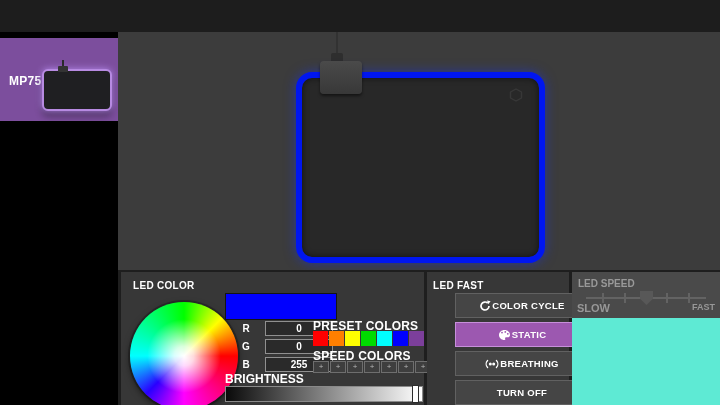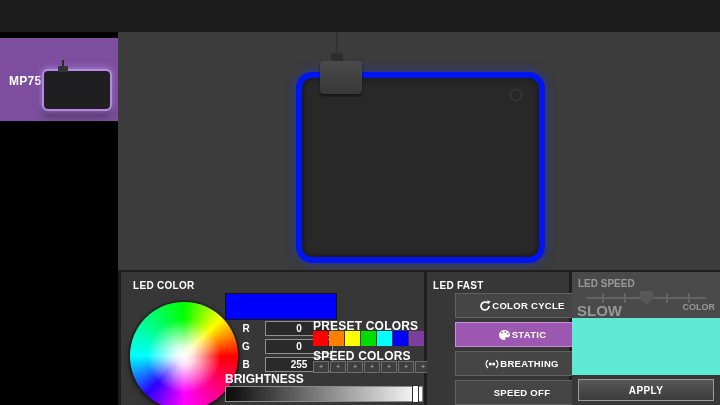--- a/index.html
+++ b/index.html
@@ -67,21 +67,21 @@
   .mode-btn.selected{background:#9c58b0;border-color:#c78fdb;}
   .mode-icon{display:flex;align-items:center;}
   
   .p-speed{left:454px;top:2px;width:148px;height:133px;background:#5eead4;}
   .speed-head{position:absolute;left:0;top:0;width:148px;height:46px;background:#4a4a4a;}
   .speed-title{position:absolute;left:6px;top:6px;color:#999;font-size:10px;font-weight:bold;}
   .speed-track{position:absolute;left:14px;top:25px;width:120px;height:2px;background:#636363;cursor:pointer;}
   .tick{position:absolute;top:-4px;width:2px;height:10px;background:#636363;}
   .speed-handle{position:absolute;left:54px;top:-6px;width:13px;height:14px;background:#585858;
     clip-path:polygon(0 0,100% 0,100% 55%,50% 100%,0 55%);cursor:grab;}
-  .slow-label{position:absolute;left:5px;top:30px;color:#979797;font-size:15px;font-weight:bold;}
+  .slow-label{position:absolute;left:5px;top:30px;color:#979797;font-size:11px;font-weight:bold;}
   .fast-label{position:absolute;right:5px;top:30px;color:#979797;font-size:9px;font-weight:bold;}
   .apply-strip{position:absolute;left:0;top:103px;width:148px;height:30px;background:#383838;}
   .apply-btn{position:absolute;left:6px;top:4px;width:136px;height:22px;
     background:linear-gradient(180deg,#575757,#3c3c3c);border:1px solid #9b9b9b;
     color:#fff;font-family:"Liberation Sans",sans-serif;font-size:10px;font-weight:bold;letter-spacing:.4px;cursor:pointer;}
   svg{display:block;}
 </style>
 </head>
 <body>
 
@@ -187,37 +187,34 @@
             <path d="M6.5 1C3.4 1 1 3.2 1 6s2.4 5 5.5 5c.9 0 1.1-.6.7-1.2-.4-.7-.1-1.5.9-1.5h1.6c1.3 0 2.3-1 2.3-2.4C12 3.2 9.6 1 6.5 1z" fill="#fff"></path>
             <circle cx="4" cy="3.6" r=".9" fill="#9c58b0"></circle>
             <circle cx="7.3" cy="2.9" r=".9" fill="#9c58b0"></circle>
             <circle cx="9.8" cy="4.8" r=".9" fill="#9c58b0"></circle>
           </svg>
         </span>
         <span>STATIC</span>
       </div>
 
       <div class="mode-btn" style="top:108px;">
-        <span>SPEED OFF</span>
+        <span>TURN OFF</span>
       </div>
     </div>
 
     <div class="panel p-speed">
       <div class="speed-head">
         <div class="speed-title">LED SPEED</div>
         <div class="speed-track">
           <span class="tick" style="left:16px;"></span>
           <span class="tick" style="left:38px;"></span>
           <span class="tick" style="left:59px;"></span>
           <span class="tick" style="left:80px;"></span>
           <span class="tick" style="left:102px;"></span>
           <div class="speed-handle"></div>
         </div>
         <div class="slow-label">SLOW</div>
-        <div class="fast-label">COLOR</div>
-      </div>
-      <div class="apply-strip">
-        <button class="apply-btn">APPLY</button>
+        <div class="fast-label">FAST</div>
       </div>
     </div>
 
   </div>
 </div>
 
 </body></html>

